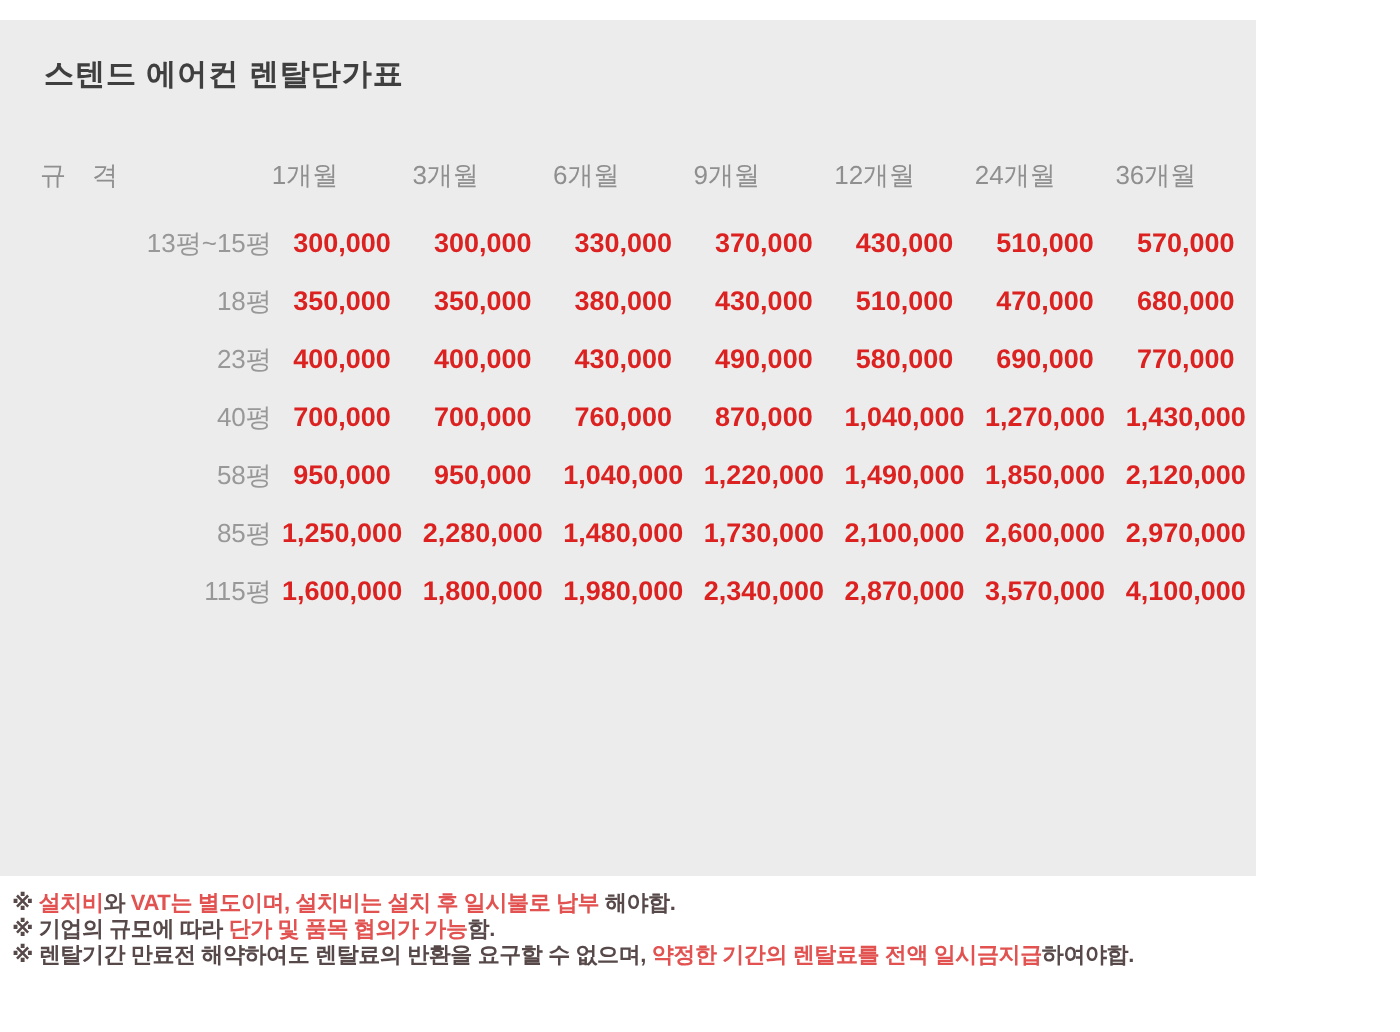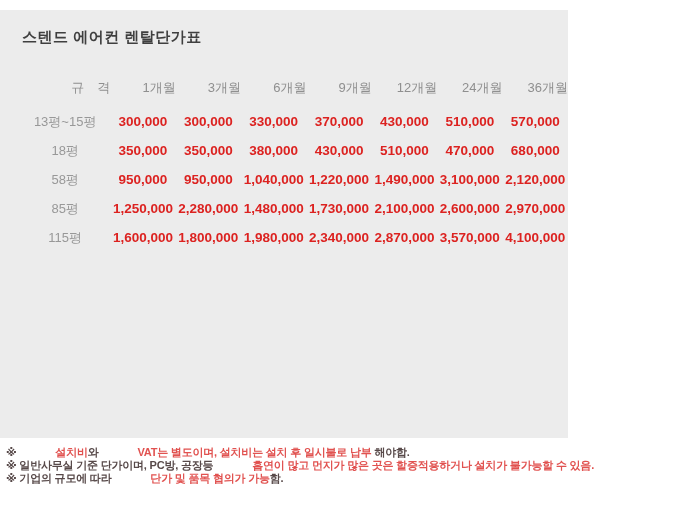--- a/index.html
+++ b/index.html
@@ -5,21 +5,21 @@
   * { box-sizing: border-box; }
   html, body {
     margin: 0; padding: 0;
     width: 700px; height: 516px;
     background: #ffffff;
     font-family: "Liberation Sans", "DejaVu Sans", sans-serif;
   }
   .panel {
     position: absolute;
     top: 10px; left: 0;
-    width: 568px; height: 428px;
+    width: 628px; height: 428px;
     background: #ececec;
   }
   .title {
     padding: 18px 0 0 22px;
     font-size: 15px;
     font-weight: bold;
     color: #3f3f3f;
     letter-spacing: 0.5px;
   }
   table.rental {
@@ -31,34 +31,34 @@
   table.rental td {
     padding: 0;
     white-space: nowrap;
     overflow: visible;
   }
   table.rental th {
     height: 34px;
     font-size: 13px;
     font-weight: normal;
     color: #8f8f8f;
-    text-align: right;
+    text-align: left;
     vertical-align: top;
     padding-top: 6px;
   }
   table.rental col.c-label { width: 130px; }
   table.rental col.c-val   { width: 73px; }
   table.rental td {
     height: 29px;
     vertical-align: middle;
   }
   td.size-label {
     font-size: 13px;
     color: #989898;
-    text-align: center;
+    text-align: right;
     padding-left: 34px;
   }
   td.price {
     font-size: 13.5px;
     font-weight: bold;
     color: #dc2220;
     text-align: center;
   }
   .notes {
     position: absolute;
@@ -66,21 +66,21 @@
     width: 692px;
   }
   .note-line {
     font-size: 11px;
     font-weight: bold;
     line-height: 13px;
     letter-spacing: -0.2px;
     white-space: nowrap;
   }
   .seg-dark { color: #574949; }
-  .seg-red  { color: #e15250; margin-left: 36px; }
+  .seg-red  { color: #e15250; }
 </style>
 </head>
 <body>
 
 <div class="panel">
   <div class="title">스텐드 에어컨 렌탈단가표</div>
   <table class="rental">
     <colgroup id="table-cols">
         <col class="c-label">
         <col class="c-val">
@@ -118,27 +118,47 @@
           <td class="size-label">18평</td>
           <td class="price">350,000</td>
           <td class="price">350,000</td>
           <td class="price">380,000</td>
           <td class="price">430,000</td>
           <td class="price">510,000</td>
           <td class="price">470,000</td>
           <td class="price">680,000</td>
         </tr>
         <tr>
+          <td class="size-label">23평</td>
+          <td class="price">400,000</td>
+          <td class="price">400,000</td>
+          <td class="price">430,000</td>
+          <td class="price">490,000</td>
+          <td class="price">580,000</td>
+          <td class="price">690,000</td>
+          <td class="price">770,000</td>
+        </tr>
+        <tr>
+          <td class="size-label">40평</td>
+          <td class="price">700,000</td>
+          <td class="price">700,000</td>
+          <td class="price">760,000</td>
+          <td class="price">870,000</td>
+          <td class="price">1,040,000</td>
+          <td class="price">1,270,000</td>
+          <td class="price">1,430,000</td>
+        </tr>
+        <tr>
           <td class="size-label">58평</td>
           <td class="price">950,000</td>
           <td class="price">950,000</td>
           <td class="price">1,040,000</td>
           <td class="price">1,220,000</td>
           <td class="price">1,490,000</td>
-          <td class="price">3,100,000</td>
+          <td class="price">1,850,000</td>
           <td class="price">2,120,000</td>
         </tr>
         <tr>
           <td class="size-label">85평</td>
           <td class="price">1,250,000</td>
           <td class="price">2,280,000</td>
           <td class="price">1,480,000</td>
           <td class="price">1,730,000</td>
           <td class="price">2,100,000</td>
           <td class="price">2,600,000</td>
@@ -153,15 +173,15 @@
           <td class="price">2,870,000</td>
           <td class="price">3,570,000</td>
           <td class="price">4,100,000</td>
         </tr>
       </tbody>
   </table>
 </div>
 
 <div class="notes" id="notes">
     <div class="note-line"><span class="seg-dark">※ </span><span class="seg-red">설치비</span><span class="seg-dark">와 </span><span class="seg-red">VAT는 별도이며, 설치비는 설치 후 일시불로 납부</span><span class="seg-dark"> 해야합.</span></div>
-    <div class="note-line"><span class="seg-dark">※ 일반사무실 기준 단가이며, PC방, 공장등 </span><span class="seg-red">흡연이 많고 먼지가 많은 곳은 할증적용하거나 설치가 불가능할 수 있음.</span></div>
     <div class="note-line"><span class="seg-dark">※ 기업의 규모에 따라 </span><span class="seg-red">단가 및 품목 협의가 가능</span><span class="seg-dark">함.</span></div>
+    <div class="note-line"><span class="seg-dark">※ 렌탈기간 만료전 해약하여도 렌탈료의 반환을 요구할 수 없으며, </span><span class="seg-red">약정한 기간의 렌탈료를 전액 일시금지급</span><span class="seg-dark">하여야합.</span></div>
   </div>
 
 </body></html>

